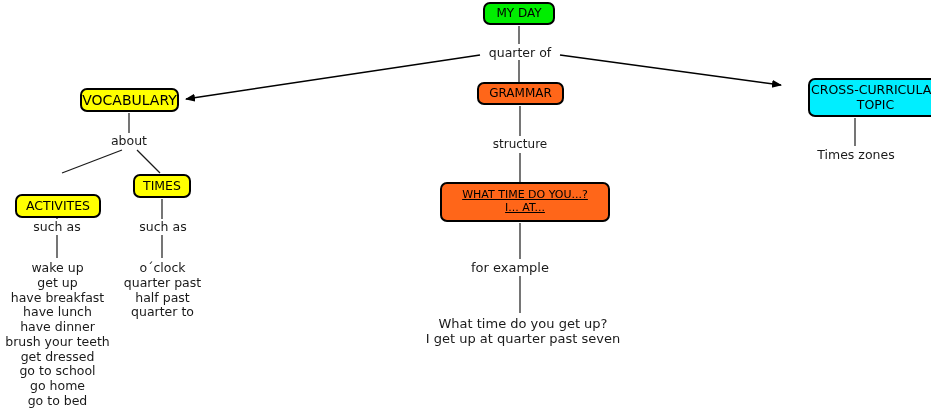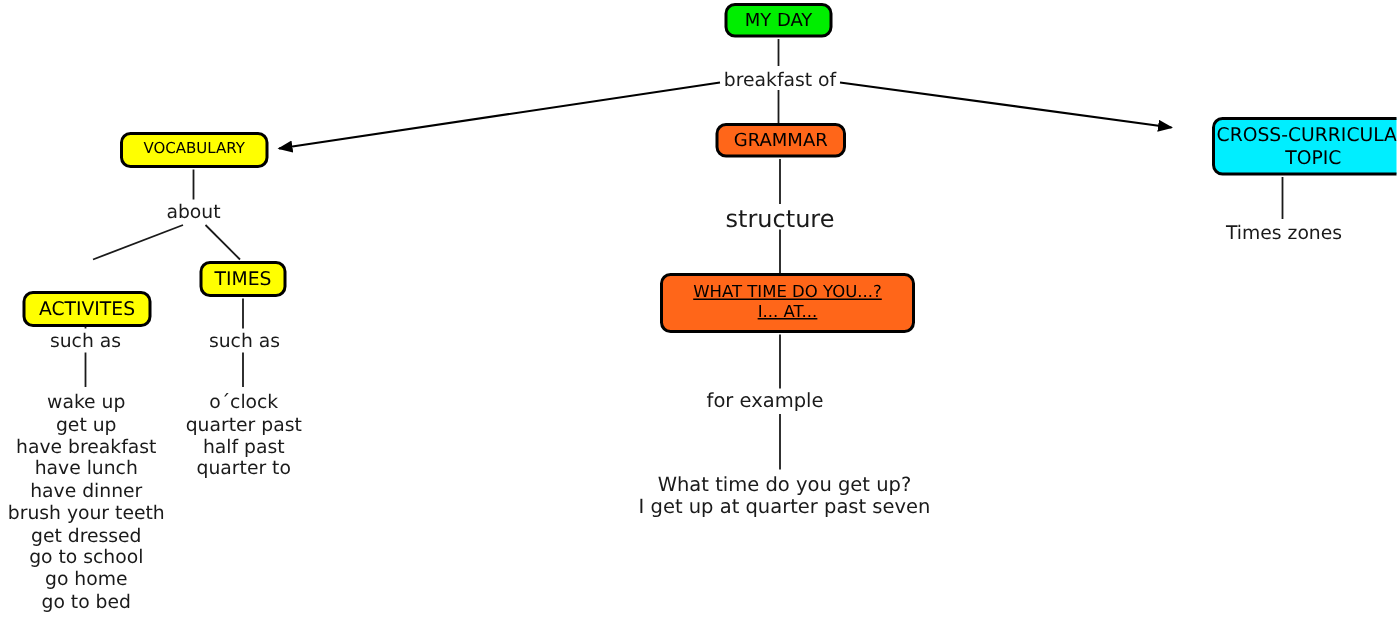--- a/index.html
+++ b/index.html
@@ -48,31 +48,31 @@
     position: absolute;
     z-index: 3;
     text-align: center;
     color: #1a1a1a;
     white-space: pre-line;
     line-height: 1.18;
   }
 
   
   #node-myday     { left:483px; top:2px;   width:72px;  height:23px; font-size:12px; background:#00ee00; }
-  #node-vocab     { left:80px;  top:88px;  width:99px;  height:24px; font-size:10px; background:#ffff00; }
+  #node-vocab     { left:80px;  top:88px;  width:99px;  height:24px; font-size:14px; background:#ffff00; }
   #node-grammar   { left:477px; top:82px;  width:87px;  height:23px; font-size:12px; background:#ff6619; }
   #node-cross     { left:788px; top:78px;  width:135px; height:39px; font-size:12.5px; background:#00eeff;margin-left:20px; }
   #node-activites { left:15px;  top:174px; width:86px;  height:24px; font-size:12.5px; background:#ffff00;margin-top:20px; }
   #node-times     { left:133px; top:174px; width:58px;  height:24px; font-size:12.5px; background:#ffff00; }
   #node-whattime  { left:440px; top:182px; width:170px; height:40px; font-size:11px; background:#ff6619;text-decoration:underline; }
 
   
   #lbl-consists   { left:440px; top:46px;  width:160px; font-size:12.5px; }
   #lbl-about      { left:79px;  top:134px; width:100px; font-size:12.5px; }
-  #lbl-structure  { left:460px; top:137px; width:120px; font-size:16px; }
+  #lbl-structure  { left:460px; top:137px; width:120px; font-size:12px; }
   #lbl-timeszones { left:790px; top:148px; width:132px; font-size:12.5px; }
   #lbl-suchas-a   { left:7px;   top:220px; width:100px; font-size:12.5px; }
   #lbl-suchas-t   { left:117px; top:220px; width:92px;  font-size:12.5px; }
   #lbl-forexample { left:445px; top:260px; width:130px; font-size:13px; }
   #lbl-activities { left:2px;   top:261px; width:111px; font-size:12.5px; }
   #lbl-times-list { left:110px; top:261px; width:105px; font-size:12.5px; }
   #lbl-example    { left:400px; top:316px; width:246px; font-size:13px; }
 </style>
 </head>
 <body>
@@ -128,21 +128,21 @@
   <div class="node" id="node-cross">CROSS-CURRICULAR
 TOPIC</div>
 
   <div class="node" id="node-activites">ACTIVITES</div>
 
   <div class="node" id="node-times">TIMES</div>
 
   <div class="node" id="node-whattime">WHAT TIME DO YOU...?
 I... AT...</div>
 
-  <div class="label" id="lbl-consists">breakfast of</div>
+  <div class="label" id="lbl-consists">quarter of</div>
 
   <div class="label" id="lbl-about">about</div>
 
   <div class="label" id="lbl-structure">structure</div>
 
   <div class="label" id="lbl-suchas-a">such as</div>
 
   <div class="label" id="lbl-suchas-t">such as</div>
 
   <div class="label" id="lbl-forexample">for example</div>

